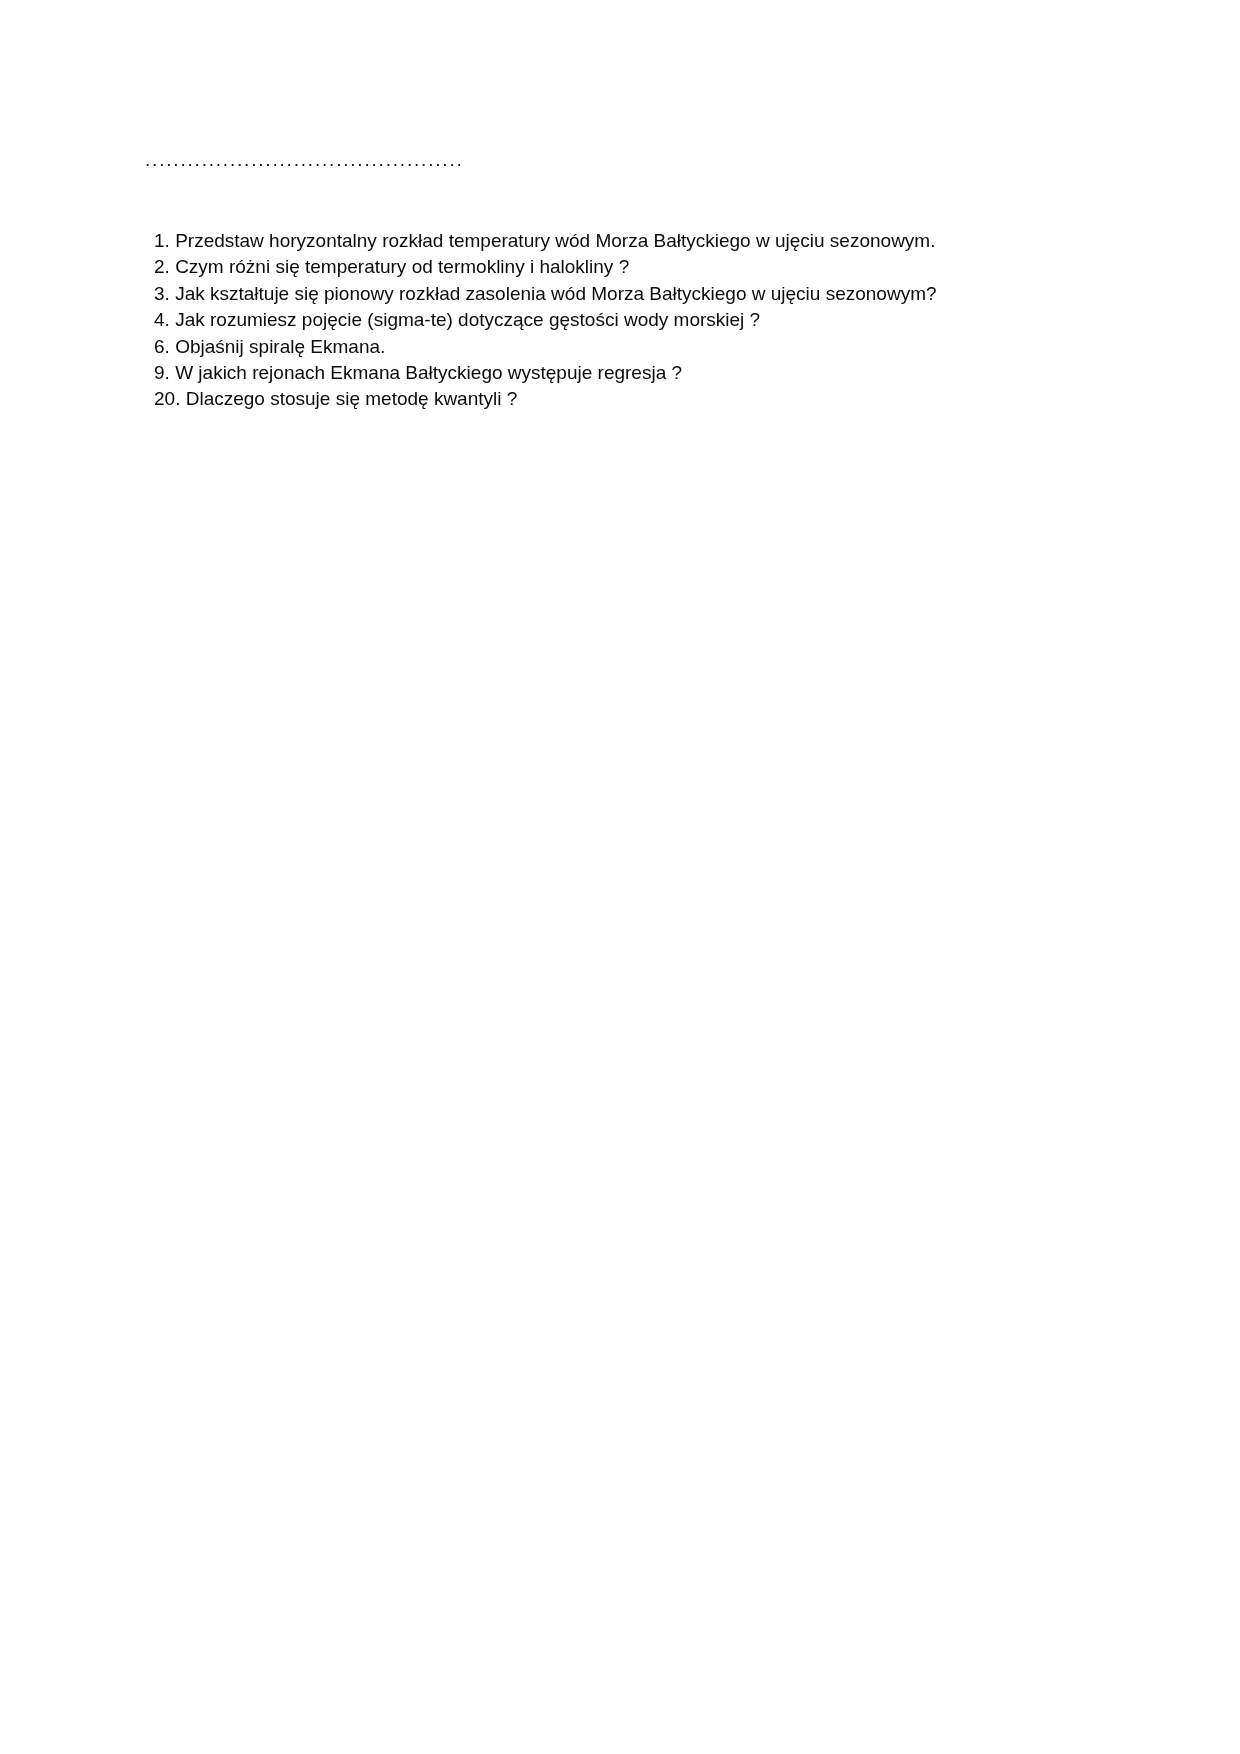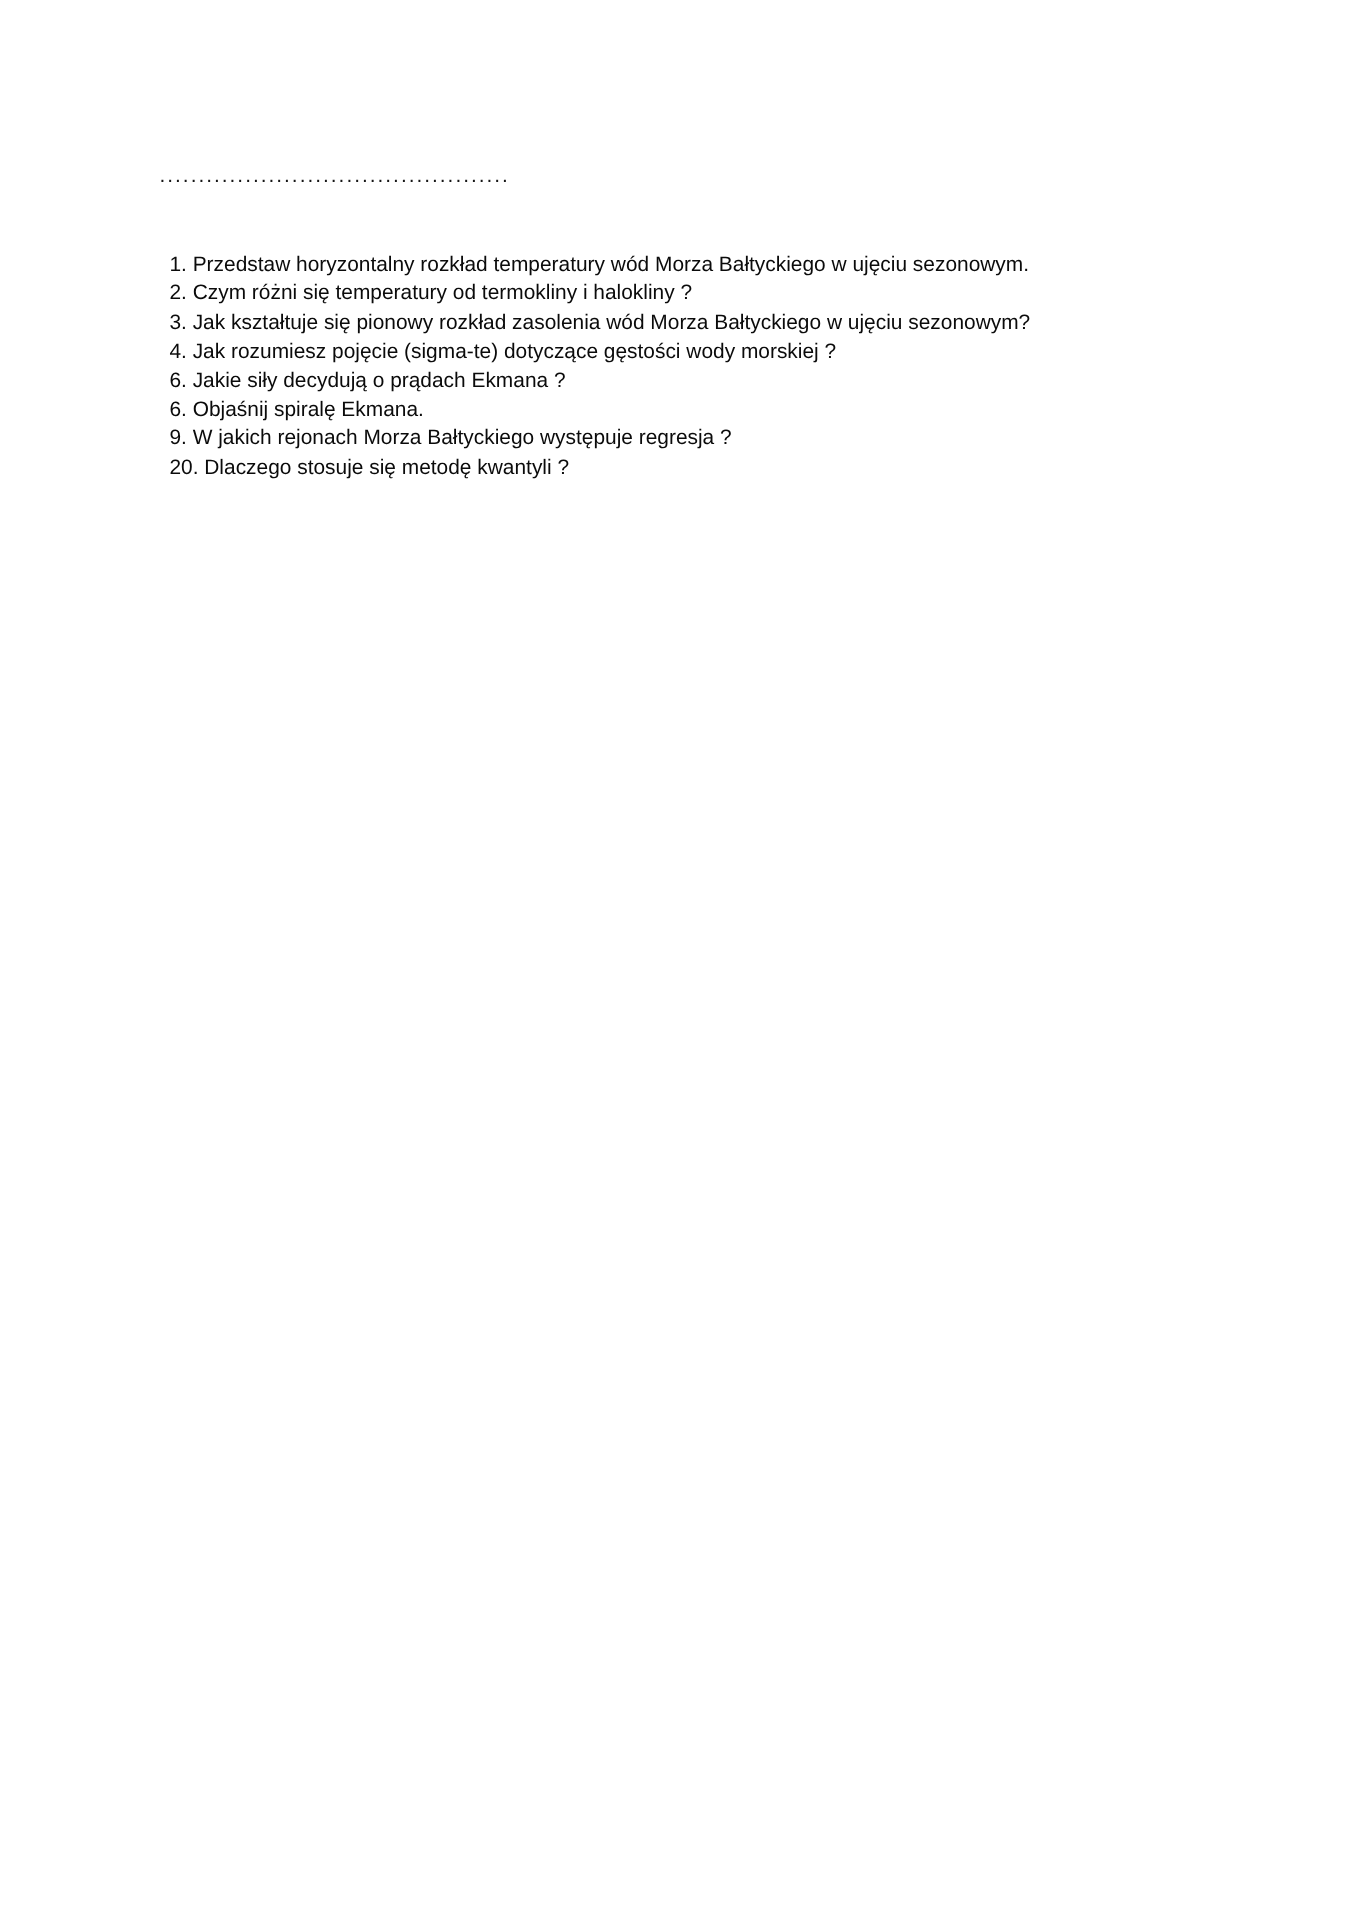--- a/index.html
+++ b/index.html
@@ -48,19 +48,18 @@
 
 <div class="page">
 
   <div class="dotted-line">.............................................</div>
 
   <div class="questions">
     <div class="q"><span class="num">1.</span> <span class="txt">Przedstaw horyzontalny rozkład temperatury wód Morza Bałtyckiego w ujęciu sezonowym.</span></div>
     <div class="q"><span class="num">2.</span> <span class="txt">Czym różni się temperatury od termokliny i halokliny ?</span></div>
     <div class="q"><span class="num">3.</span> <span class="txt">Jak kształtuje się pionowy rozkład zasolenia wód Morza Bałtyckiego w ujęciu sezonowym?</span></div>
     <div class="q"><span class="num">4.</span> <span class="txt">Jak rozumiesz pojęcie (sigma-te) dotyczące gęstości wody morskiej ?</span></div>
-    <div class="q"><span class="num">6.</span> <span class="txt">Jakie siły decydują o prądach Ekmana ?</span></div>
     <div class="q"><span class="num">6.</span> <span class="txt">Objaśnij spiralę Ekmana.</span></div>
-    <div class="q"><span class="num">9.</span> <span class="txt">W jakich rejonach Morza Bałtyckiego występuje regresja ?</span></div>
+    <div class="q"><span class="num">9.</span> <span class="txt">W jakich rejonach Ekmana Bałtyckiego występuje regresja ?</span></div>
     <div class="q"><span class="num">20.</span> <span class="txt">Dlaczego stosuje się metodę kwantyli ?</span></div>
   </div>
 
 </div>
 
 </body></html>

